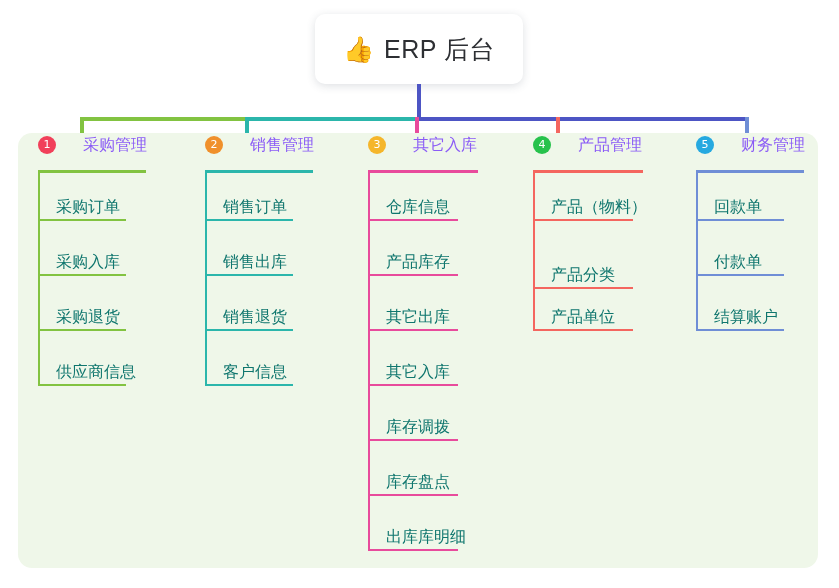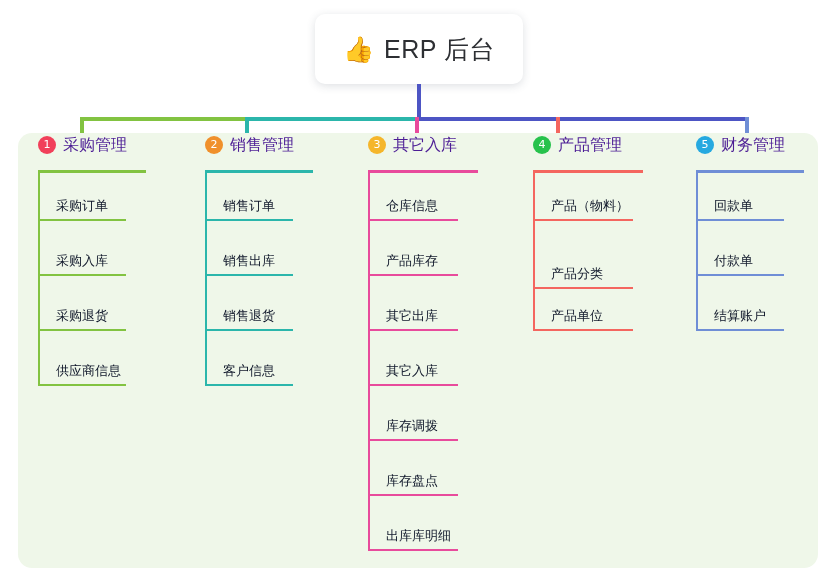--- a/index.html
+++ b/index.html
@@ -98,21 +98,22 @@
     border-radius: 50%;
     color: #ffffff;
     font-size: 11px;
     line-height: 18px;
     text-align: center;
     flex: 0 0 auto;
     font-family: "DejaVu Sans", sans-serif;
   }
   .col-title {
     font-size: 16px;
-    color: #4c1d95;
+    color: #8b5cf6;
+    margin-left: 20px;
   }
   .head-rule {
     position: absolute;
     top: 37px;
     left: 0;
     height: 3px;
   }
 
   
   .spine {
@@ -121,22 +122,22 @@
   }
   
   .leaf {
     position: absolute;
     height: 30px;
   }
   .leaf-label {
     position: absolute;
     left: 18px;
     top: 0;
-    font-size: 13px;
-    color: #0f172a;
+    font-size: 16px;
+    color: #0f766e;
     white-space: nowrap;
   }
   .leaf-rule {
     position: absolute;
     left: 0;
     top: 22px;
     height: 2px;
   }
 </style>
 </head>

